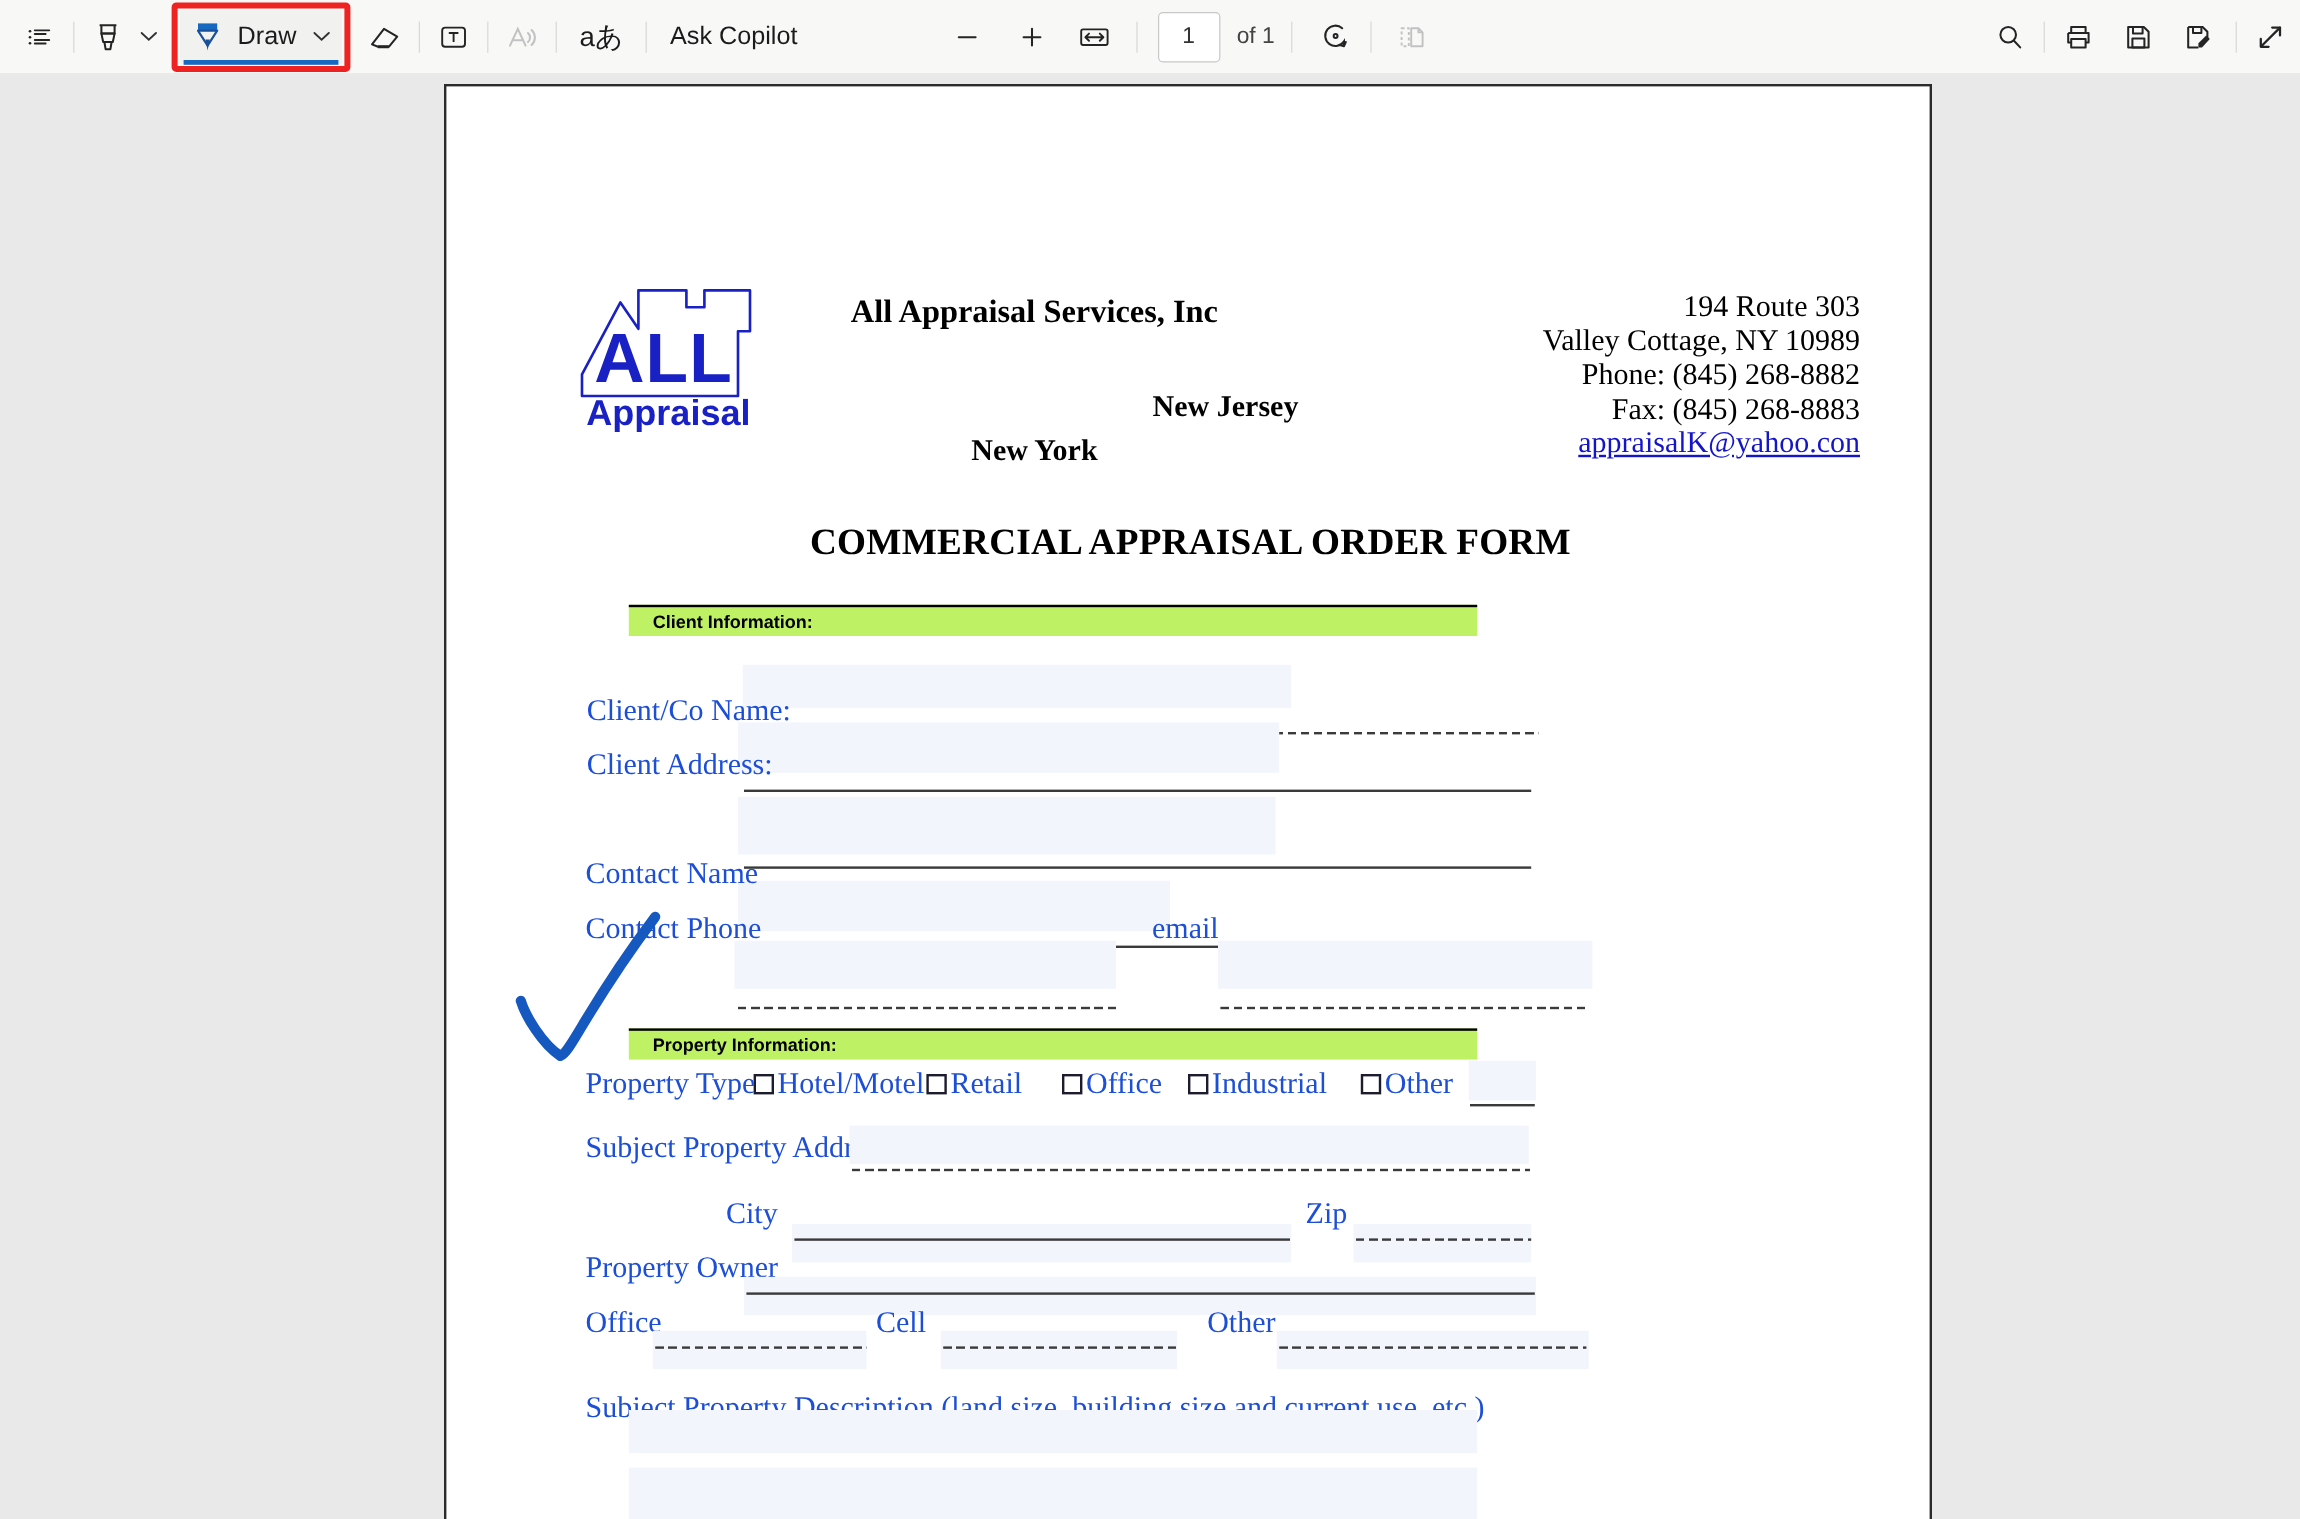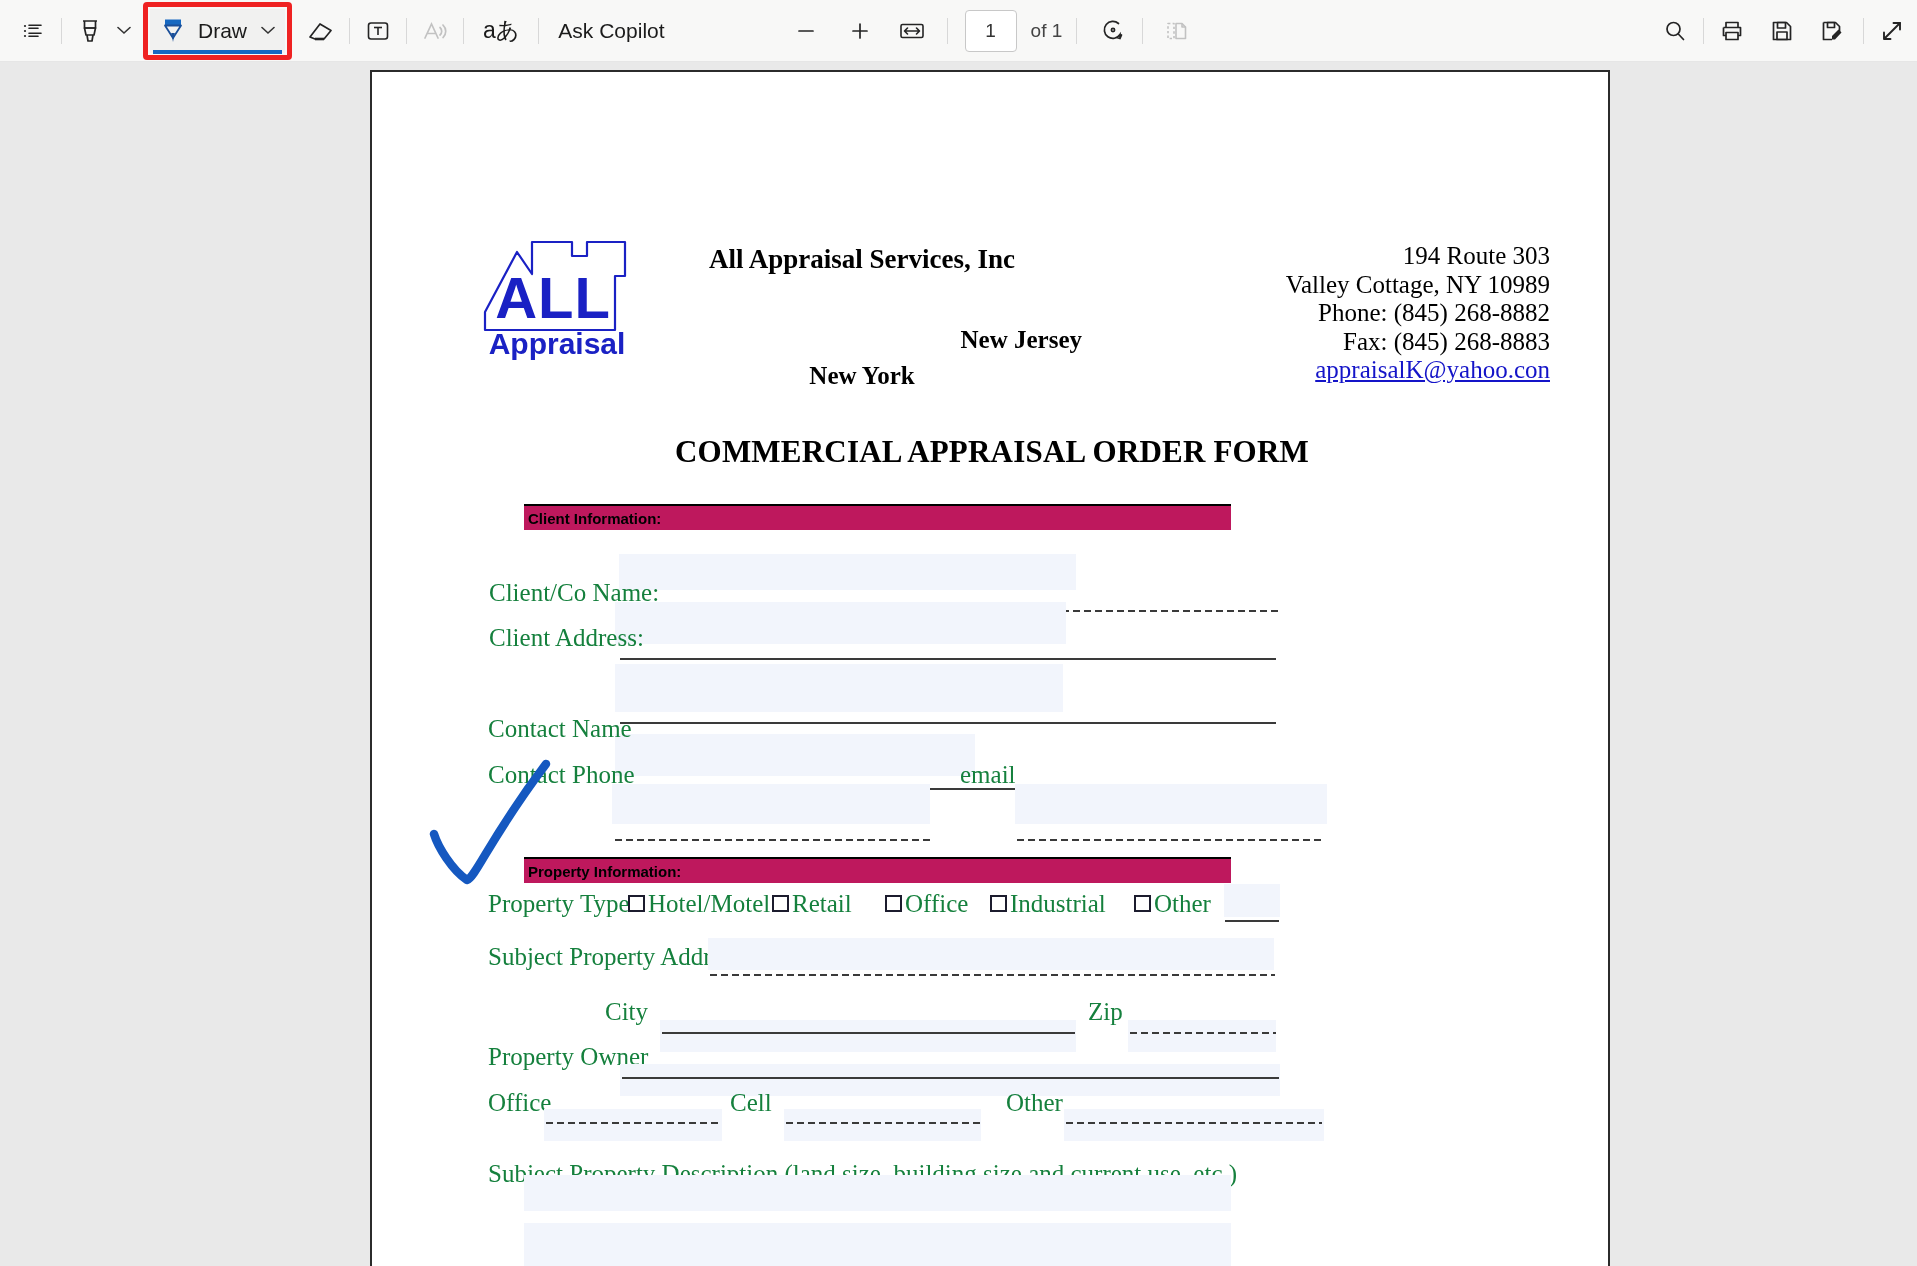--- a/index.html
+++ b/index.html
@@ -127,30 +127,30 @@
   
   #doc-title {
     position: absolute; left: 0; top: 362px; width: 1240px;
     text-align: center; font-size: 31px; font-weight: bold;
     font-family: "Liberation Serif", serif; letter-spacing: .2px;
   }
 
   
   .section-bar {
     position: absolute; left: 152px; width: 707px; height: 26px;
-    background: #be185d; border-top: 2px solid #000;
+    background: #bef264; border-top: 2px solid #000;
     font-family: "Liberation Sans", sans-serif;
     font-size: 15px; font-weight: bold; color: #000;
-    display: flex; align-items: center; padding-left: 4px;
+    display: flex; align-items: center; padding-left: 20px;
   }
 
   
   .flabel {
     position: absolute; font-size: 25px;
-    font-family: "Liberation Serif", serif; color: #15803d; white-space: nowrap;
+    font-family: "Liberation Serif", serif; color: #1d4ed8; white-space: nowrap;
   }
   .fline {
     position: absolute; border-bottom: 2px solid #3a3a3a; height: 0;
   }
   .ffill {
     position: absolute; background: #f2f5fc;
   }
   .fdash {
     position: absolute; height: 2px;
     background: repeating-linear-gradient(to right,#3a3a3a 0 7px,transparent 7px 11px);

